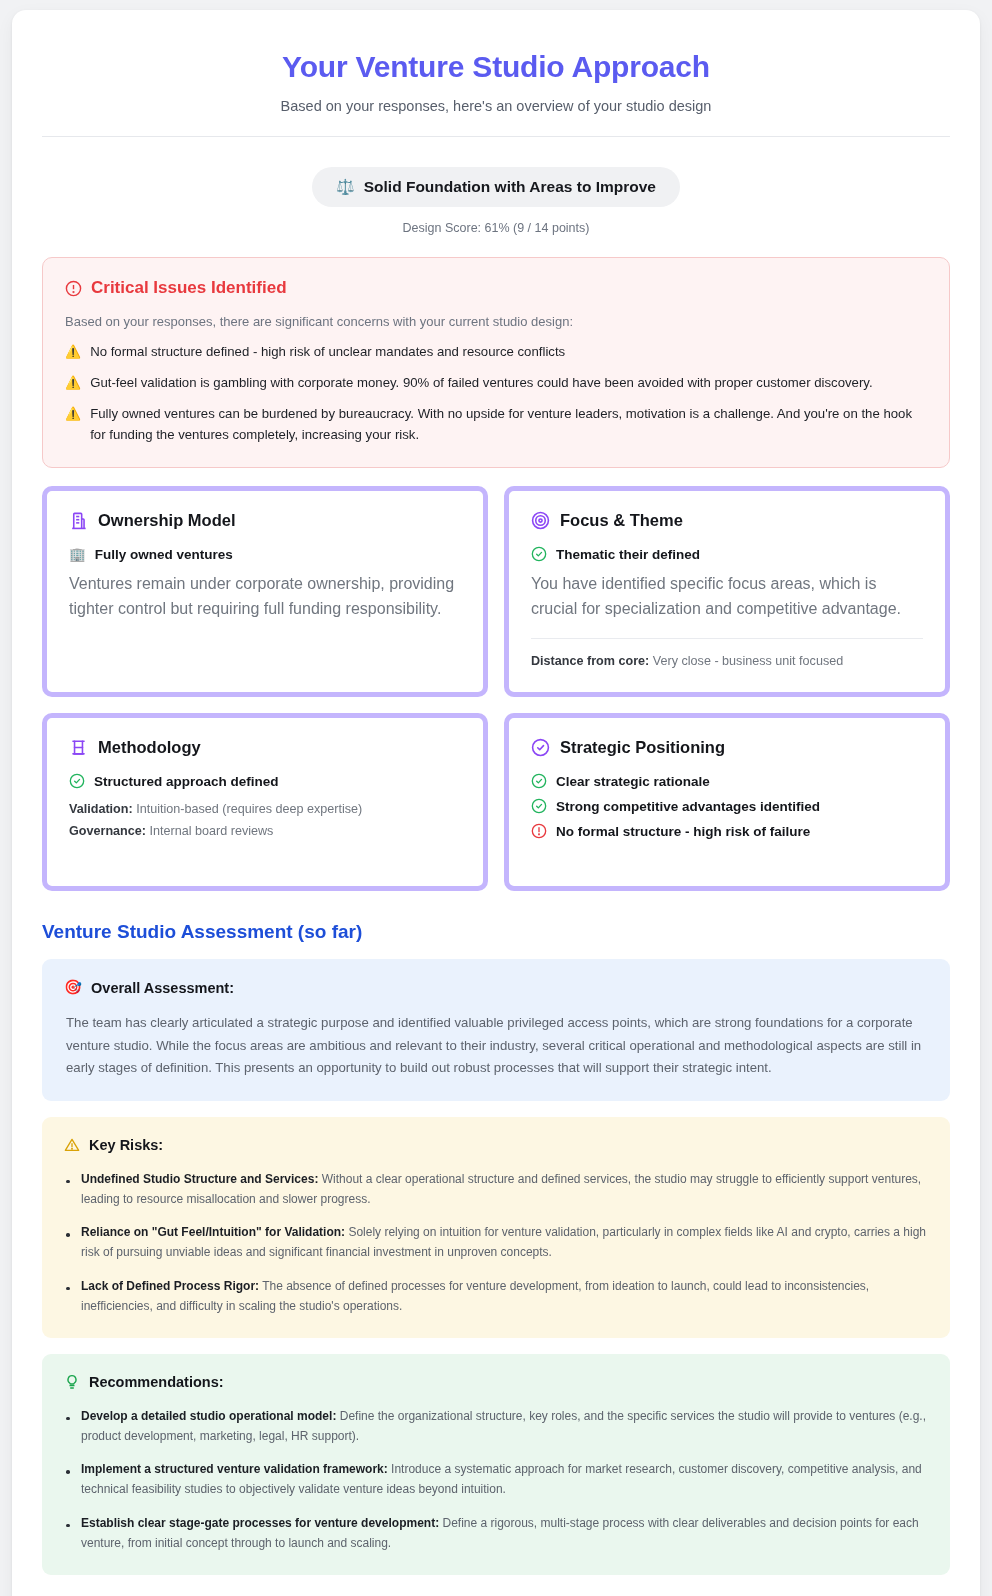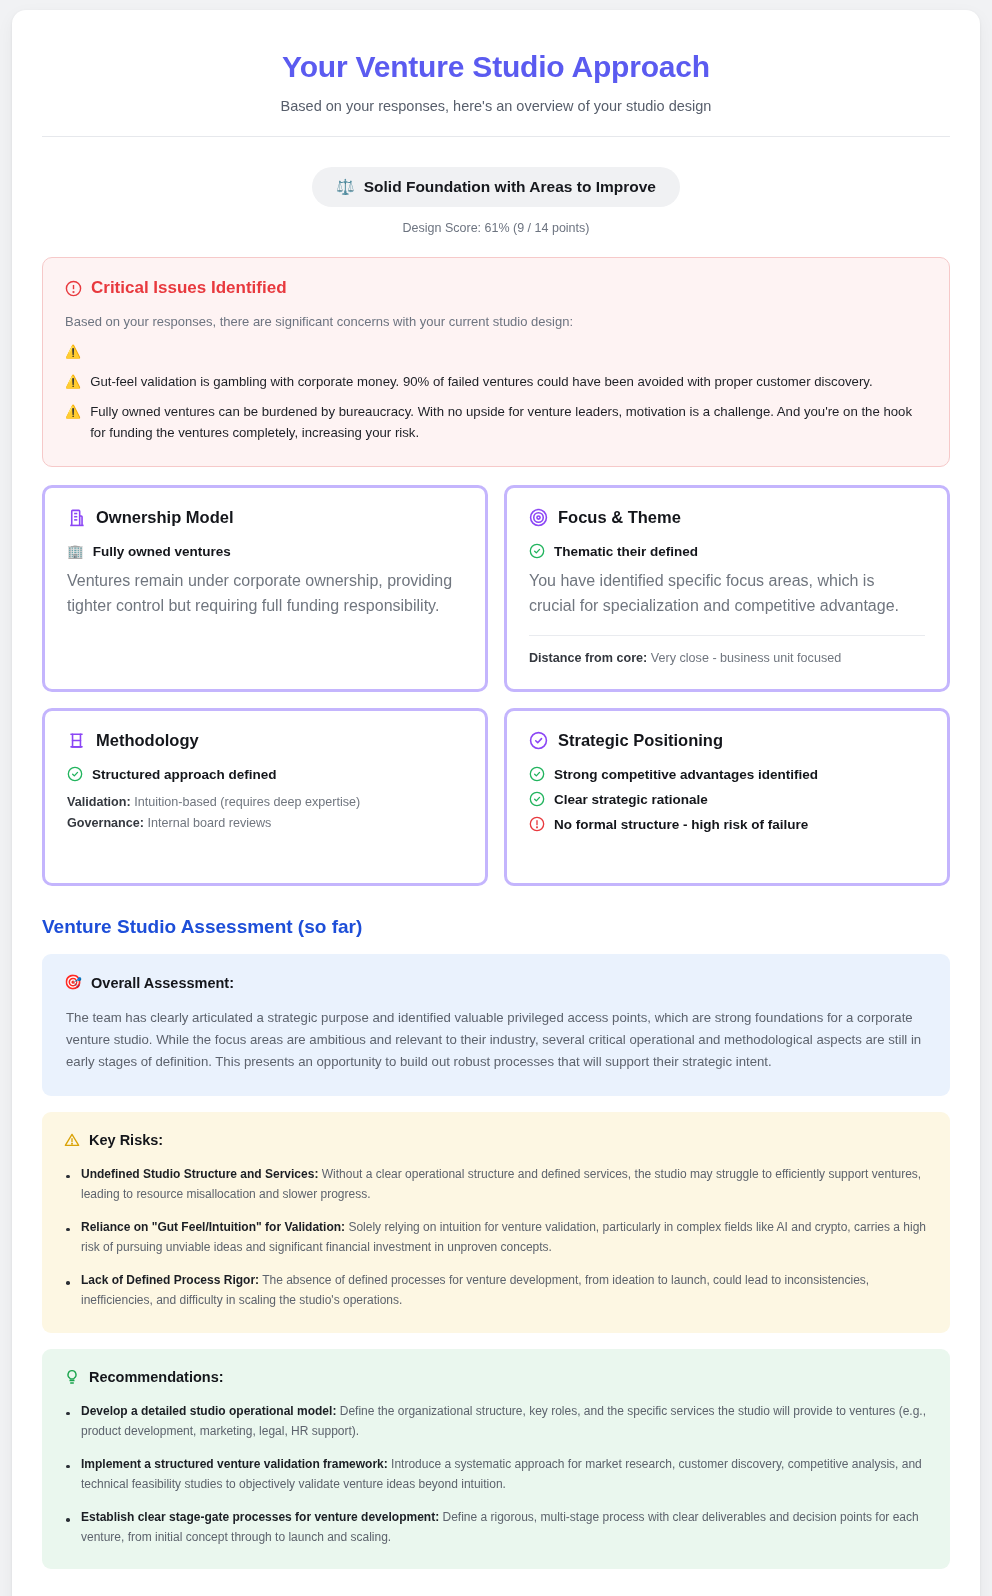--- a/index.html
+++ b/index.html
@@ -96,21 +96,21 @@
   .critical-item .warn { flex: 0 0 auto; font-size: 13px; line-height: 1.5; }
 
   
   .card-grid {
     display: grid;
     grid-template-columns: 1fr 1fr;
     gap: 16px;
     margin-top: 18px;
   }
   .info-card {
-    border: 3px solid #c4b5fd;
+    border: 5px solid #c4b5fd;
     border-radius: 10px;
     padding: 20px 22px;
     background: #fff;
     min-height: 178px;
   }
   .card-head {
     display: flex;
     align-items: center;
     gap: 10px;
     font-size: 16.5px;
@@ -227,20 +227,21 @@
             <line x1="12" y1="7" x2="12" y2="13"></line>
             <circle cx="12" cy="17" r="0.6" fill="#e8393e"></circle>
         </svg>
       </span>
       <span>Critical Issues Identified</span>
     </div>
     <div class="critical-sub">Based on your responses, there are significant concerns with your current studio design:</div>
     <div class="critical-list">
       <div class="critical-item">
         <span class="warn">⚠️</span>
+        <span>No formal structure defined - high risk of unclear mandates and resource conflicts</span>
       </div>
       <div class="critical-item">
         <span class="warn">⚠️</span>
         <span>Gut-feel validation is gambling with corporate money. 90% of failed ventures could have been avoided with proper customer discovery.</span>
       </div>
       <div class="critical-item">
         <span class="warn">⚠️</span>
         <span>Fully owned ventures can be burdened by bureaucracy. With no upside for venture leaders, motivation is a challenge. And you're on the hook for funding the ventures completely, increasing your risk.</span>
       </div>
     </div>
@@ -332,40 +333,40 @@
       <div class="card-head">
         <span class="icon-svg">
           <svg width="19" height="19" viewBox="0 0 24 24" fill="none" stroke="#8b46f5" stroke-width="2" stroke-linecap="round" stroke-linejoin="round">
             <circle cx="12" cy="12" r="10"></circle>
               <polyline points="8.5,12.3 11,14.8 15.8,9.6"></polyline>
           </svg>
         </span>
         <span>Strategic Positioning</span>
       </div>
       <div class="status-list">
+        <div class="card-status">
+          <span class="icon-svg">
+            <svg width="16" height="16" viewBox="0 0 24 24" fill="none" stroke="#22b45e" stroke-width="2" stroke-linecap="round" stroke-linejoin="round">
+              <circle cx="12" cy="12" r="10"></circle>
+                <polyline points="8.5,12.3 11,14.8 15.8,9.6"></polyline>
+            </svg>
+          </span>
+          <span>Clear strategic rationale</span>
+        </div>
         <div class="card-status">
           <span class="icon-svg">
             <svg width="16" height="16" viewBox="0 0 24 24" fill="none" stroke="#22b45e" stroke-width="2" stroke-linecap="round" stroke-linejoin="round">
               <circle cx="12" cy="12" r="10"></circle>
                 <polyline points="8.5,12.3 11,14.8 15.8,9.6"></polyline>
             </svg>
           </span>
           <span>Strong competitive advantages identified</span>
         </div>
         <div class="card-status">
           <span class="icon-svg">
-            <svg width="16" height="16" viewBox="0 0 24 24" fill="none" stroke="#22b45e" stroke-width="2" stroke-linecap="round" stroke-linejoin="round">
-              <circle cx="12" cy="12" r="10"></circle>
-                <polyline points="8.5,12.3 11,14.8 15.8,9.6"></polyline>
-            </svg>
-          </span>
-          <span>Clear strategic rationale</span>
-        </div>
-        <div class="card-status">
-          <span class="icon-svg">
             <svg width="16" height="16" viewBox="0 0 24 24" fill="none" stroke="#e8393e" stroke-width="2" stroke-linecap="round">
               <circle cx="12" cy="12" r="10"></circle>
                 <line x1="12" y1="7" x2="12" y2="13"></line>
                 <circle cx="12" cy="17" r="0.6" fill="#e8393e"></circle>
             </svg>
           </span>
           <span>No formal structure - high risk of failure</span>
         </div>
       </div>
     </div>

